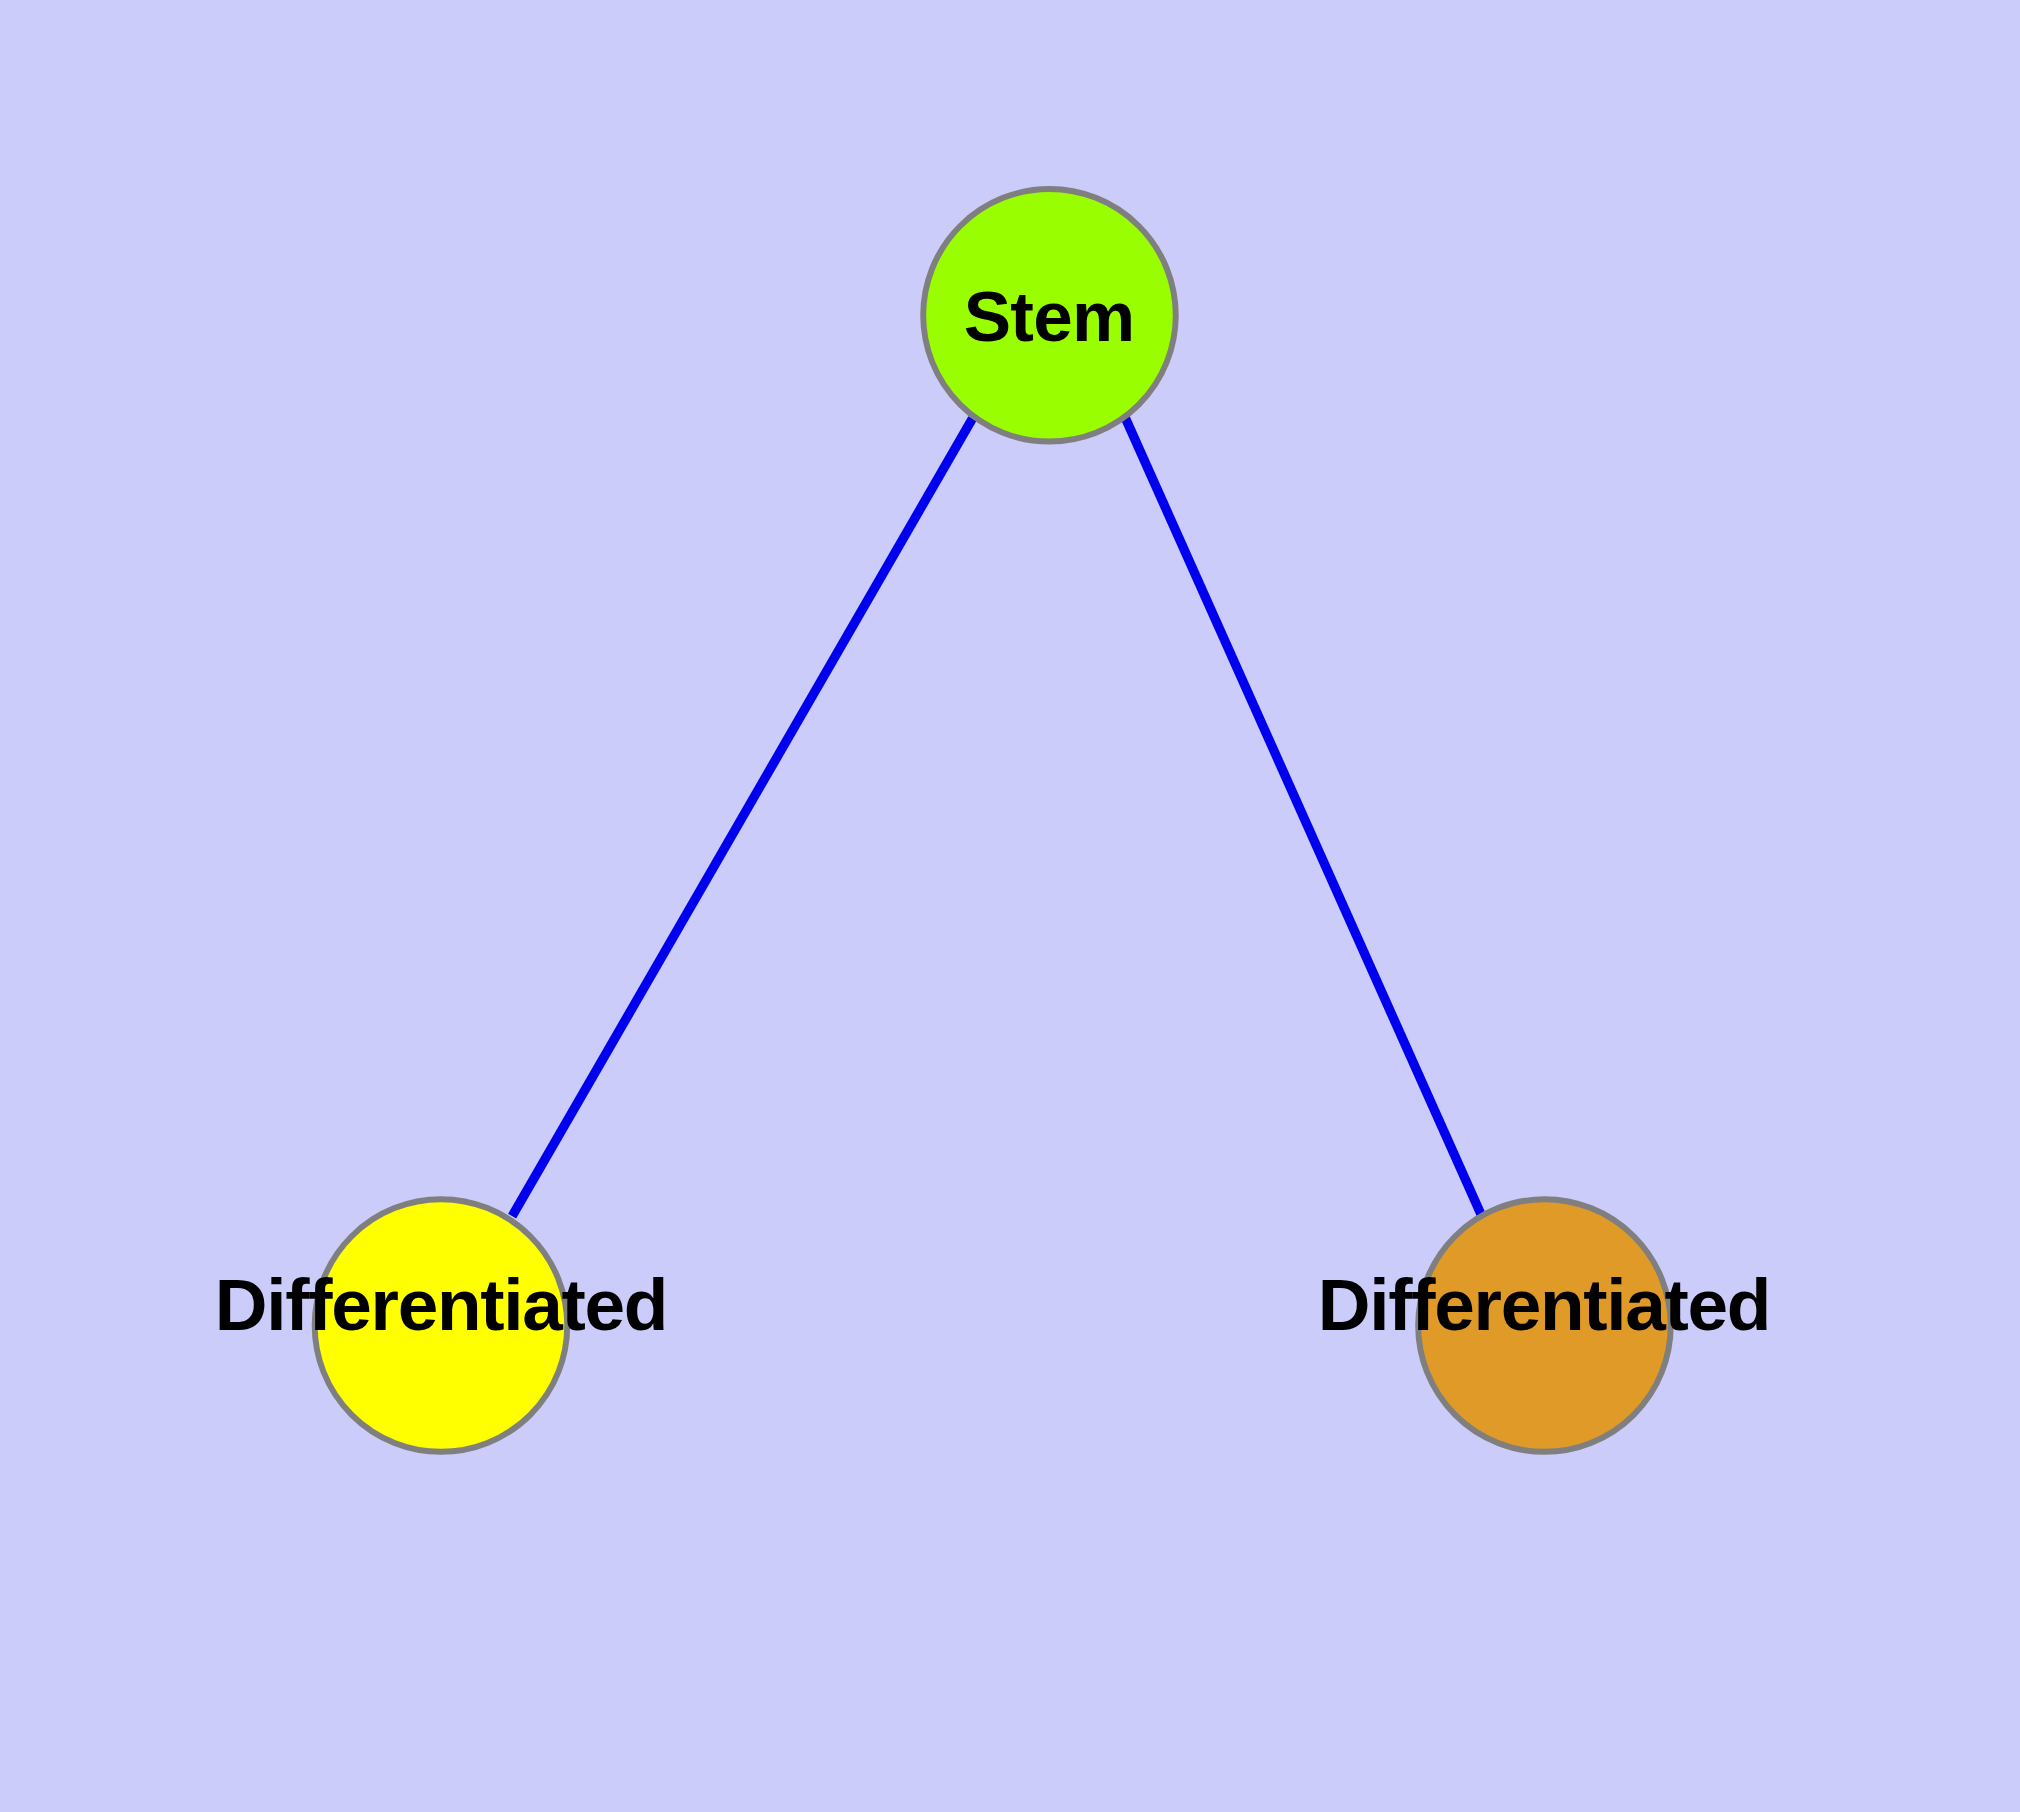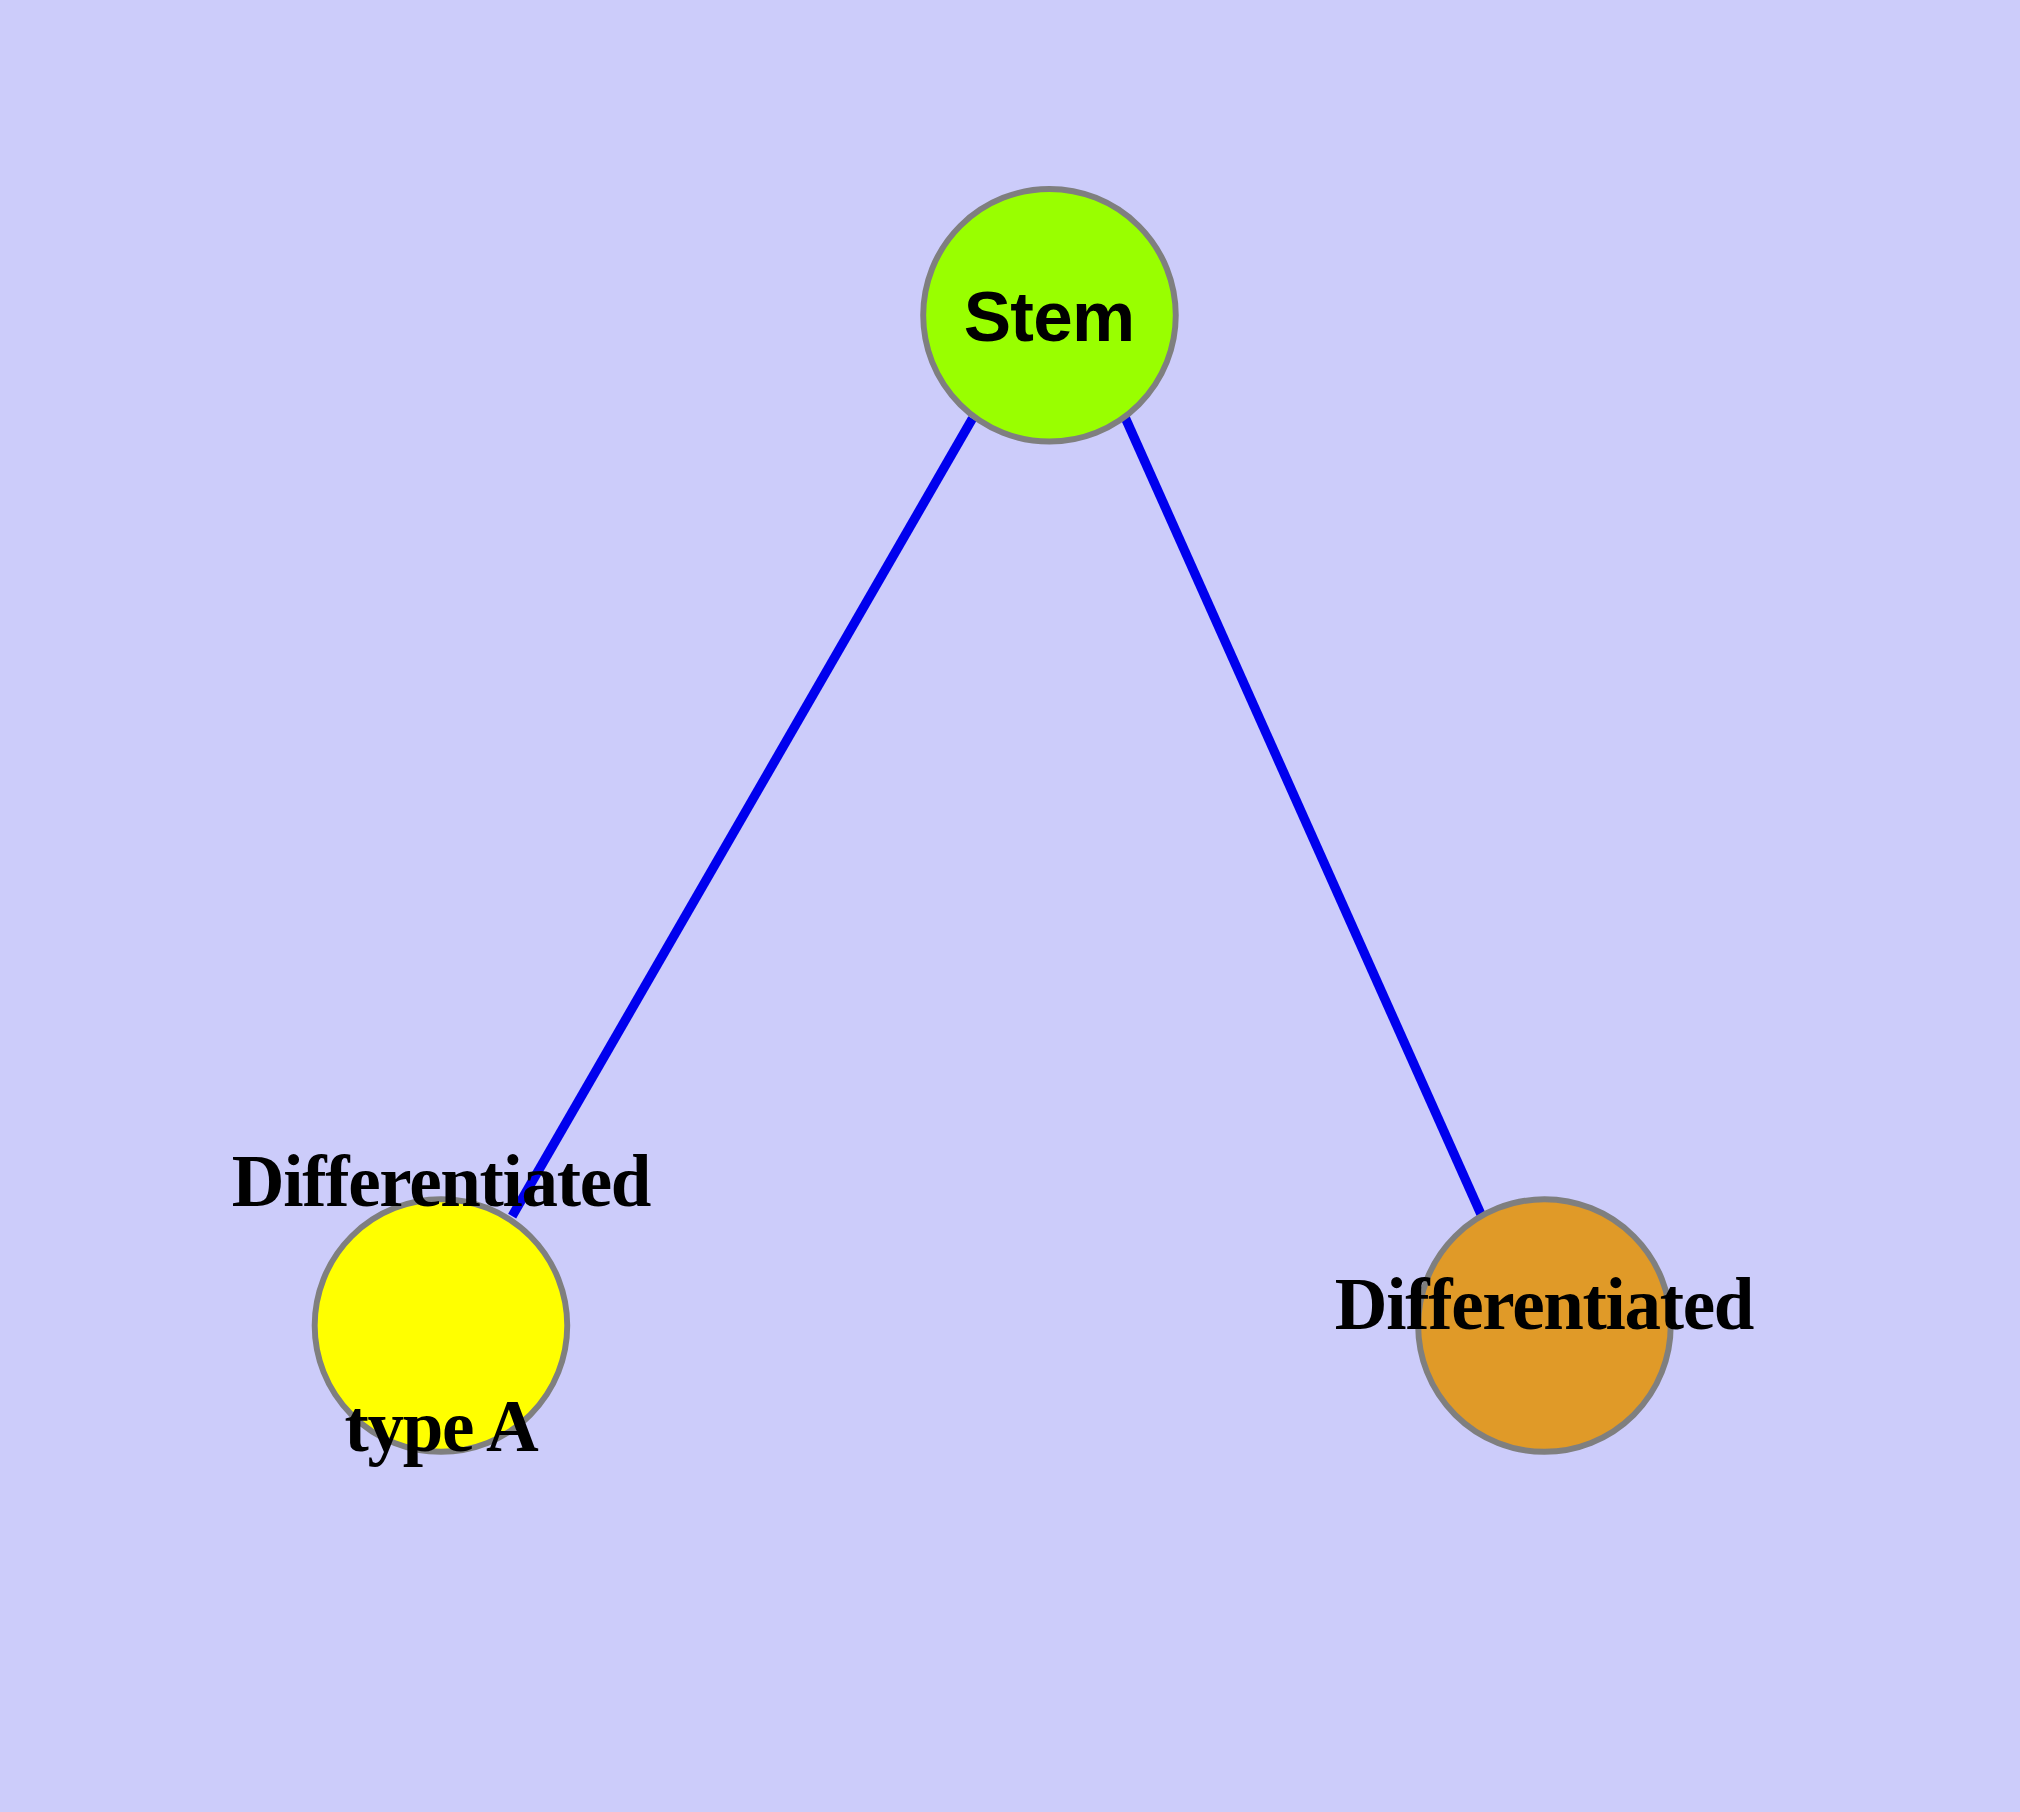--- a/index.html
+++ b/index.html
@@ -33,21 +33,20 @@
     pointer-events: none;
     transform: translate(-50%, -50%);
   }
   .label-stem {
     font-size: 71px;
     letter-spacing: -0.8px;
   }
   .label-diff {
     font-size: 73px;
     letter-spacing: -1.3px;
-    font-family: Liberation Serif, serif;
   }
 </style>
 </head>
 <body>
 
 <div id="canvas">
 
   <svg id="graph-svg" viewBox="0 0 2384 2138">
 
     <line x1="1147" y1="494" x2="604" y2="1435" stroke="#0000ee" stroke-width="11" stroke-linecap="butt"></line>
@@ -55,21 +54,20 @@
 
     <circle cx="1238" cy="372" r="149" fill="#99ff00" stroke="#7f7f7f" stroke-width="7"></circle>
     <circle cx="520" cy="1564" r="149" fill="#ffff00" stroke="#7f7f7f" stroke-width="7"></circle>
     <circle cx="1822" cy="1564" r="149" fill="#e09a28" stroke="#7f7f7f" stroke-width="7"></circle>
   </svg>
 
   <div class="node-label label-stem" style="left:1049px; top:317px;">Stem</div>
 
   <div class="node-label label-diff" style="left:441px; top:1304px;">
     <div>Differentiated</div>
-    <div>type A</div>
   </div>
 
   <div class="node-label label-diff" style="left:1544px; top:1304px;">
     <div>Differentiated</div>
   </div>
 
 </div>
 
 
 </body></html>

